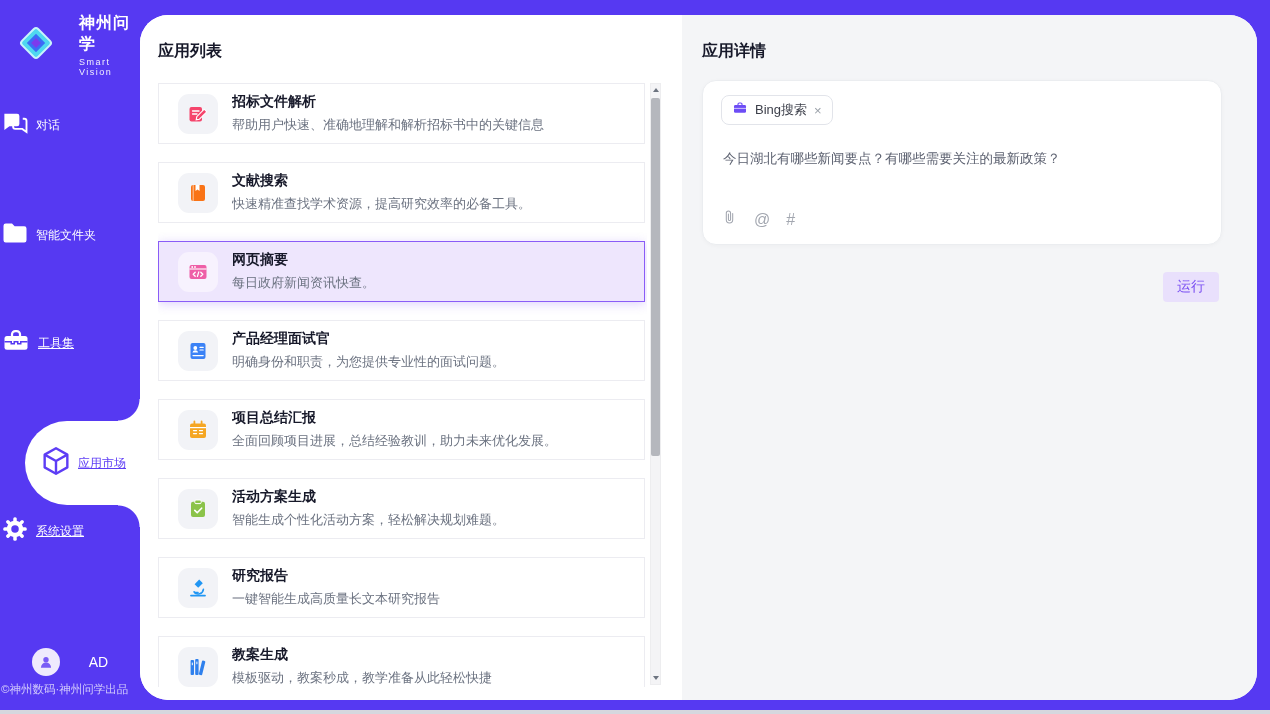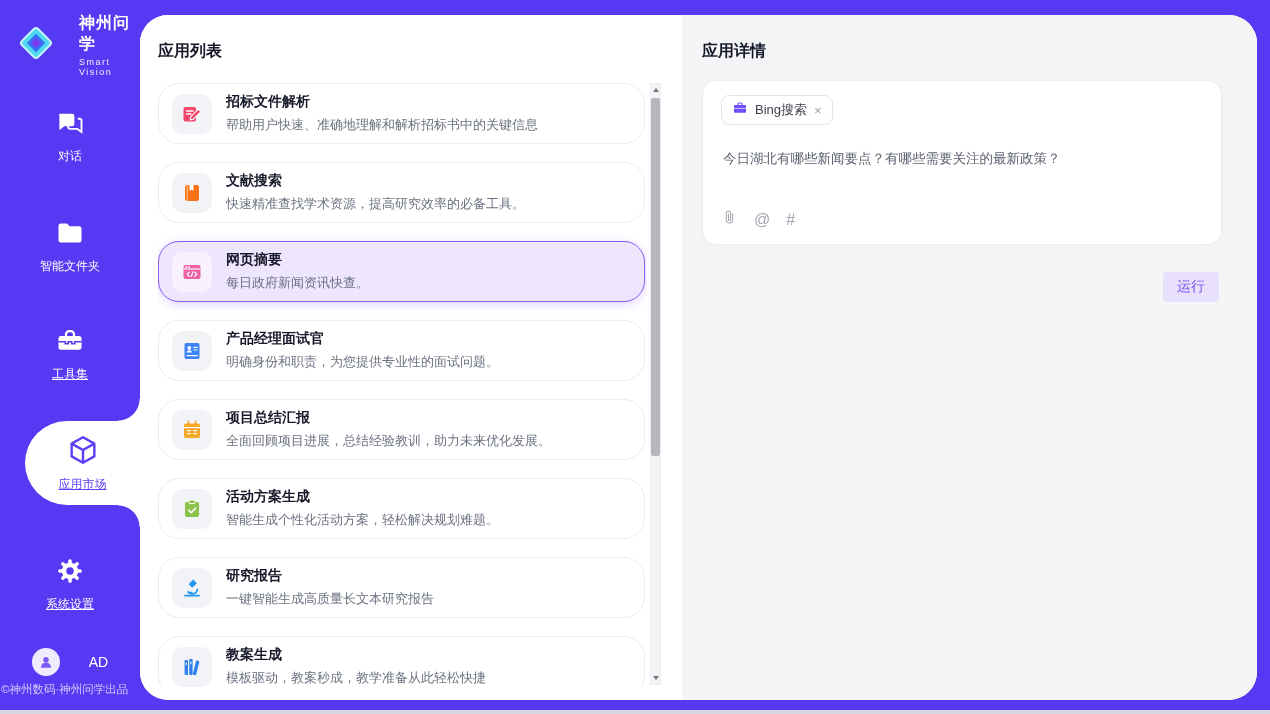--- a/index.html
+++ b/index.html
@@ -14,21 +14,21 @@
     position:relative;
     background:var(--brand);
     font-family:"Liberation Sans","DejaVu Sans",sans-serif;
   }
 
   
   .sidebar{position:absolute;left:0;top:0;width:140px;height:714px;}
   .logo{position:absolute;left:16px;top:13px;display:flex;align-items:center;gap:23px;}
   .logo-text .name{color:#fff;font-size:16px;font-weight:bold;letter-spacing:1px;}
   .logo-text .tag{color:rgba(255,255,255,.92);font-size:9px;letter-spacing:1.5px;margin-top:2px;}
-  .nav-item{position:absolute;left:0;width:140px;display:flex;flex-direction:column;align-items:center;gap:6px;cursor:pointer;}
+  .nav-item{position:absolute;left:0;width:140px;display:flex;flex-direction:row;align-items:center;gap:6px;cursor:pointer;}
   .nav-label{font-size:12px;color:#fff;white-space:nowrap;}
   .nav-item.underlined .nav-label{text-decoration:underline;}
   .nav-item.active{left:25px;width:115px;top:421px;height:84px;background:#fff;border-radius:42px 0 0 42px;justify-content:center;gap:5px;}
   .nav-item.active .nav-label{color:var(--accent);text-decoration:underline;}
   .nav-item.active::before{content:"";position:absolute;right:0;top:-22px;width:22px;height:22px;
     background:radial-gradient(circle 22px at 0 0,var(--brand) 21px,#fff 22px);}
   .nav-item.active::after{content:"";position:absolute;right:0;bottom:-22px;width:22px;height:22px;
     background:radial-gradient(circle 22px at 0 100%,var(--brand) 21px,#fff 22px);}
   .user-row{position:absolute;left:0;top:648px;width:140px;display:flex;align-items:center;justify-content:center;gap:29px;cursor:pointer;}
   .avatar{width:28px;height:28px;border-radius:50%;background:#efeafd;display:flex;align-items:center;justify-content:center;}
@@ -36,21 +36,21 @@
   .side-footer{position:absolute;left:1px;top:682px;width:134px;color:rgba(255,255,255,.72);font-size:11.5px;white-space:nowrap;}
 
   
   .content{position:absolute;left:140px;top:15px;width:1117px;height:685px;background:#fff;border-radius:28px;overflow:hidden;}
   .panel-title{font-size:16px;font-weight:bold;color:var(--ink);}
 
   
   .list-panel{position:absolute;left:0;top:0;width:542px;height:685px;background:#fff;}
   .list-panel .panel-title{position:absolute;left:18px;top:26px;}
   .app-scroll{position:absolute;left:18px;top:68px;width:489px;height:604px;overflow:hidden;}
-  .app-card{position:relative;width:487px;height:61px;border:1px solid #ececf1;border-radius:21px;background:#fff;margin-bottom:18px;display:flex;align-items:center;padding:0 13px;cursor:pointer;}
+  .app-card{position:relative;width:487px;height:61px;border:1px solid #ececf1;border-radius:0;background:#fff;margin-bottom:18px;display:flex;align-items:center;padding:0 19px;cursor:pointer;}
   .app-card.selected{background:#eee6fd;border:1px solid #8a5cf7;box-shadow:0 2px 10px rgba(124,77,247,.25);}
   .app-icon-tile{width:40px;height:40px;border-radius:11px;background:#f2f3f7;display:flex;align-items:center;justify-content:center;flex:none;}
   .app-card.selected .app-icon-tile{background:#f7f2fe;}
   .app-texts{margin-left:14px;overflow:hidden;}
   .app-name{font-size:14px;font-weight:bold;color:var(--ink);}
   .app-desc{font-size:13px;color:var(--muted);margin-top:5px;white-space:nowrap;}
 
   
   .scrollbar{position:absolute;left:510px;top:68px;width:11px;height:602px;background:#f4f4f6;border:1px solid #ededef;}
   .sb-btn{position:absolute;left:0;width:9px;height:12px;display:flex;align-items:center;justify-content:center;cursor:pointer;}
@@ -126,21 +126,21 @@
   <div class="nav-item active">
     <span>
       <svg width="34" height="34" viewBox="0 0 24 24">
         <path d="M12 3l8 4.5v9L12 21l-8-4.5v-9z" fill="none" stroke="#5d3df5" stroke-width="1.7" stroke-linejoin="round"></path>
         <path d="M4 7.5l8 4.5 8-4.5M12 12v9" fill="none" stroke="#5d3df5" stroke-width="1.7" stroke-linejoin="round"></path>
       </svg>
     </span>
     <span class="nav-label">应用市场</span>
   </div>
 
-  <div class="nav-item underlined" style="top:556px;">
+  <div class="nav-item underlined" style="top:514px;">
     <span>
       <svg width="30" height="30" viewBox="0 0 24 24">
         <g fill="#fff">
           <circle cx="12" cy="12" r="6.6"></circle>
           <rect x="10.6" y="2.6" width="2.8" height="4.2" rx="1.2"></rect>
           <rect x="10.6" y="17.2" width="2.8" height="4.2" rx="1.2"></rect>
           <rect x="10.6" y="2.6" width="2.8" height="4.2" rx="1.2" transform="rotate(45 12 12)"></rect>
           <rect x="10.6" y="17.2" width="2.8" height="4.2" rx="1.2" transform="rotate(45 12 12)"></rect>
           <rect x="10.6" y="2.6" width="2.8" height="4.2" rx="1.2" transform="rotate(90 12 12)"></rect>
           <rect x="10.6" y="17.2" width="2.8" height="4.2" rx="1.2" transform="rotate(90 12 12)"></rect>

